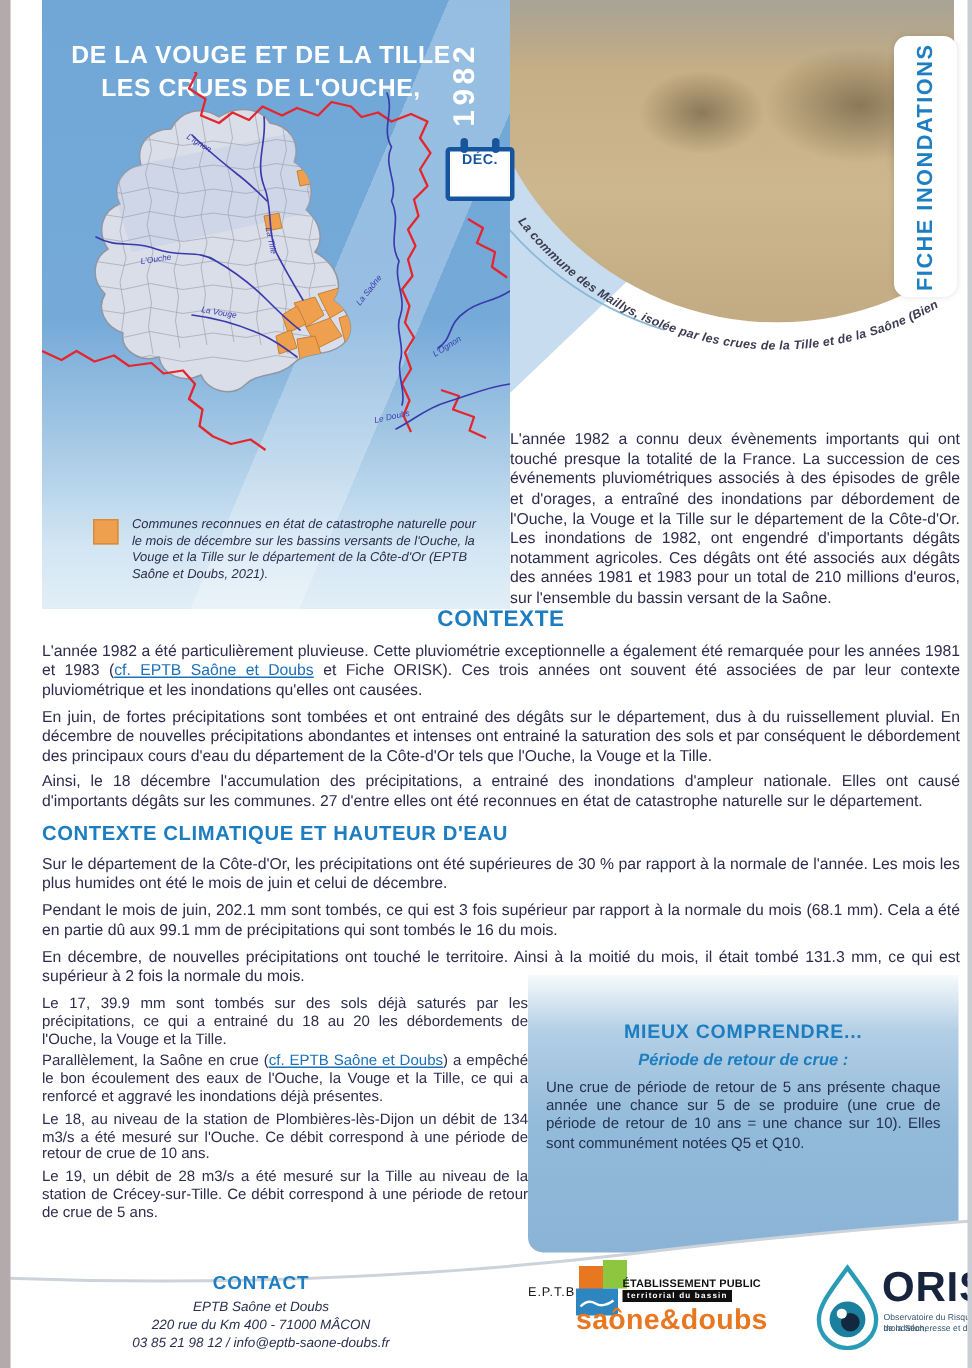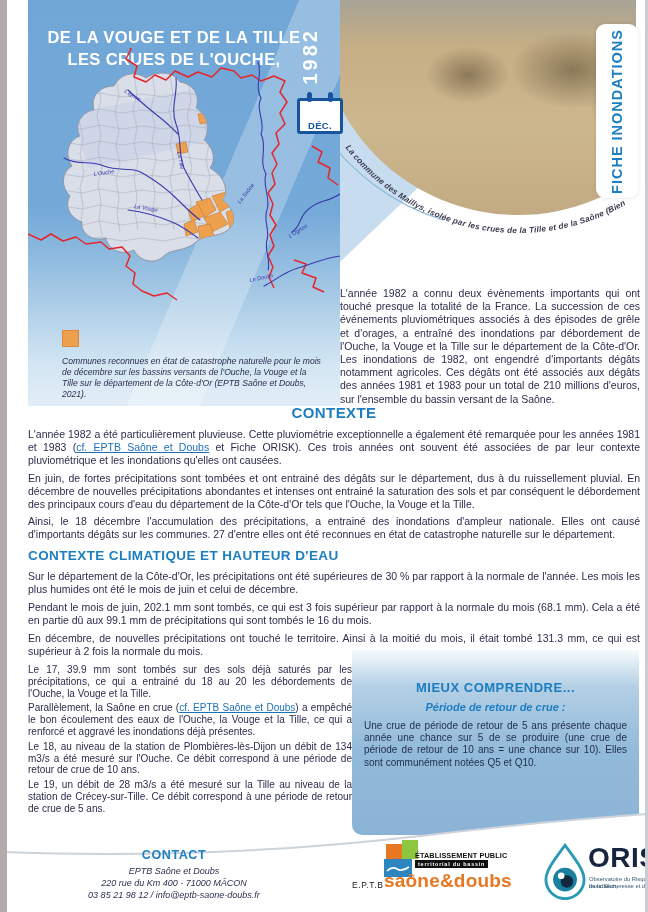--- a/index.html
+++ b/index.html
@@ -32,27 +32,27 @@
   
   .panel{position:absolute;left:28px;top:0;width:312px;height:406px;z-index:3;
     background:linear-gradient(180deg,#71a7d7 0%,#74a9d8 52%,#a9cbe6 74%,#d3e6f3 90%,#e2eef7 100%);}
   .panel-band{position:absolute;inset:0;
     background:linear-gradient(113deg,rgba(255,255,255,0) 56%,rgba(255,255,255,.26) 56%,rgba(255,255,255,.26) 71%,rgba(255,255,255,0) 71%);}
   .panel-title{position:absolute;left:0;top:26px;width:292px;text-align:center;color:#ffffff;
     font-weight:800;font-size:16.5px;line-height:22px;letter-spacing:.4px;}
   .year-vert{position:absolute;right:18px;top:28px;writing-mode:vertical-rl;transform:rotate(180deg);
     color:#ffffff;font-size:20px;font-weight:800;letter-spacing:3px;}
   .cal-badge{position:absolute;left:269px;top:98px;width:40px;height:30px;background:#ffffff;
-    border:3px solid #17549e;border-radius:3px;display:flex;align-items:flex-end;justify-content:center;}
+    border:3px solid #17549e;border-radius:3px;display:flex;align-items:flex-start;justify-content:center;}
   .cal-badge span{color:#17549e;font-size:9.5px;font-weight:800;letter-spacing:.3px;}
   .cal-ring{position:absolute;top:-9px;width:5px;height:10px;background:#17549e;border-radius:2.5px;}
   .cal-ring.r1{left:7px;} .cal-ring.r2{right:7px;}
   .mapsvg{position:absolute;left:0;top:48px;width:312px;height:280px;}
   .riv-label{font-size:5.6px;font-style:italic;fill:#3a3aad;}
-  .legend{position:absolute;left:34px;top:328px;width:262px;display:flex;gap:9px;flex-direction:column;}
+  .legend{position:absolute;left:34px;top:344px;width:262px;display:flex;gap:9px;}
   .legend-swatch{width:15px;height:15px;background:#efa04f;border:1px solid #d98a3a;flex:none;margin-top:2px;}
   .legend-text{font-size:8.6px;font-style:italic;line-height:11px;color:#2c2c4e;}
 
   
   .intro{position:absolute;left:340px;top:287px;width:300px;z-index:3;}
   .intro p{margin:0;font-size:10.5px;line-height:13.2px;text-align:justify;color:#2c2c4e;}
   .main-flow{position:absolute;left:28px;top:404px;width:612px;z-index:3;}
   .sec-h{color:#1c7dc0;font-weight:800;font-size:15px;letter-spacing:.4px;text-align:center;margin:0 0 7px;}
   .sec-h2{color:#1c7dc0;font-weight:800;font-size:13.5px;letter-spacing:.4px;text-align:left;margin:7px 0 7px;}
   .para{font-size:10.5px;line-height:12.9px;text-align:justify;color:#2c2c4e;margin:0 0 5px;}
@@ -68,21 +68,21 @@
   .mieux-sub{color:#1c7dc0;font-weight:bold;font-style:italic;font-size:11px;text-align:center;margin:0 0 7px;}
   .mieux-body{font-size:10px;line-height:12.2px;text-align:justify;color:#243050;margin:0 12px;}
 
   
   .swoosh{position:absolute;left:0;top:806px;width:648px;height:70px;z-index:4;pointer-events:none;}
   .contact{position:absolute;left:36px;top:848px;width:276px;text-align:center;z-index:5;}
   .contact-h{color:#1d7ec2;font-size:12.5px;font-weight:800;letter-spacing:.6px;margin:0 0 3px;}
   .contact-l{font-size:9px;font-style:italic;color:#2b3050;line-height:12px;}
 
   .eptb-logo{position:absolute;left:350px;top:840px;width:150px;height:62px;z-index:5;}
-  .eptb-sigle{position:absolute;left:2px;top:40px;font-size:8.5px;color:#1a1a1a;letter-spacing:.6px;}
+  .eptb-sigle{position:absolute;left:2px;top:16px;font-size:8.5px;color:#1a1a1a;letter-spacing:.6px;}
   .sq{position:absolute;}
   .sq-orange{left:36px;top:4px;width:16px;height:19px;background:#e87722;}
   .sq-green{left:52px;top:0;width:16px;height:19px;background:#8dc63f;}
   .sq-blue{left:34px;top:19px;width:28px;height:18px;background:#2e86c1;}
   .ep-l1{position:absolute;left:65px;top:11px;font-size:7.3px;font-weight:800;color:#101010;letter-spacing:.1px;white-space:nowrap;}
   .ep-l2{position:absolute;left:65px;top:20px;font-size:5.4px;font-weight:bold;color:#ffffff;background:#101010;
          padding:1px 3px;letter-spacing:.8px;white-space:nowrap;}
   .ep-name{position:absolute;left:34px;top:30px;font-size:19px;font-weight:bold;color:#e87722;letter-spacing:.2px;white-space:nowrap;}
 
   .orisk-logo{position:absolute;left:544px;top:842px;width:128px;height:64px;z-index:5;}

